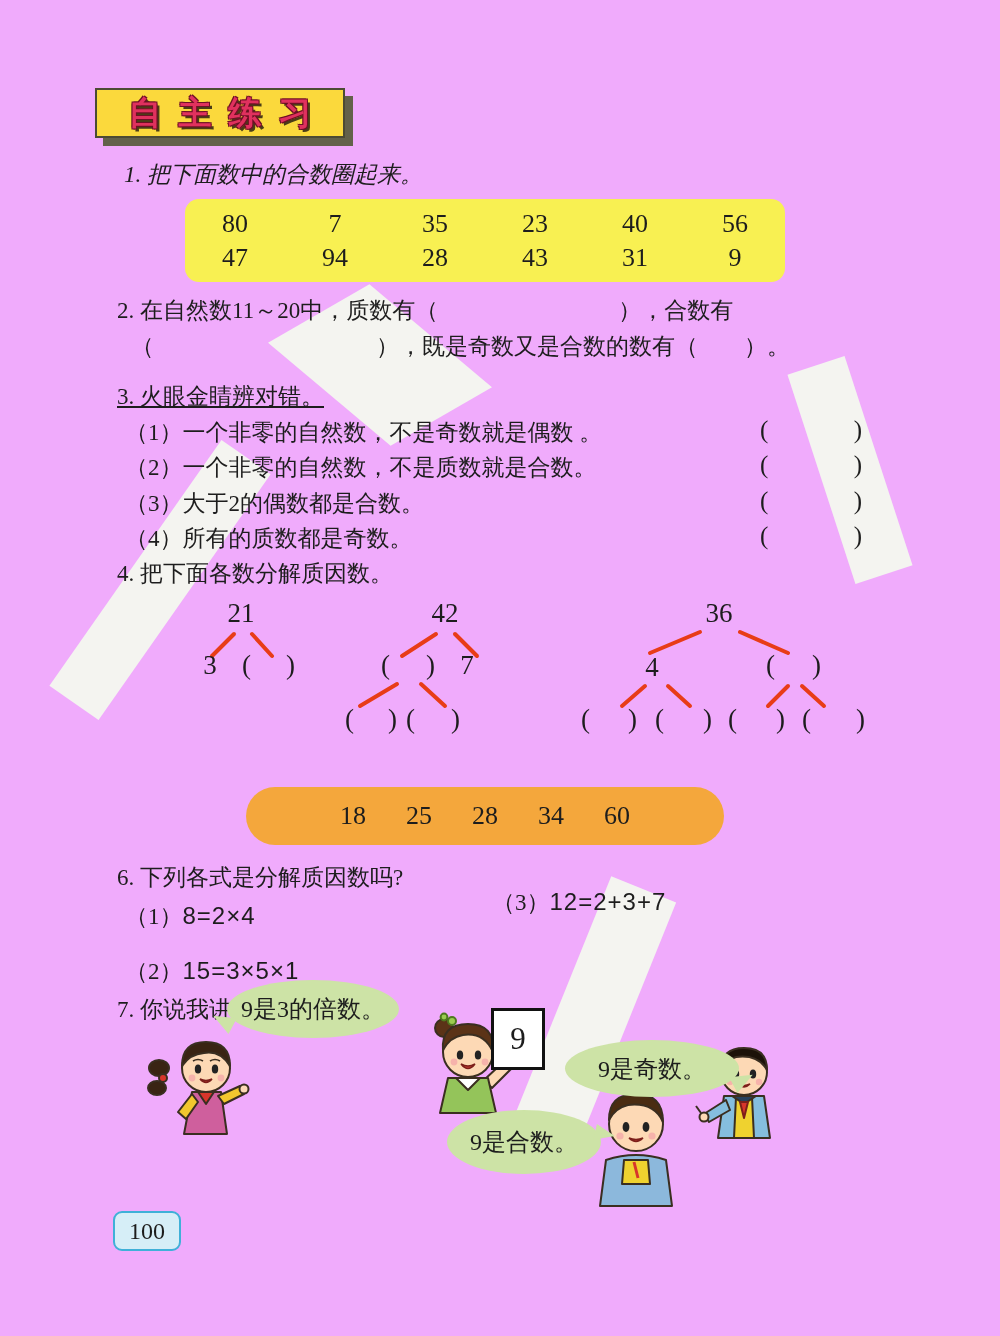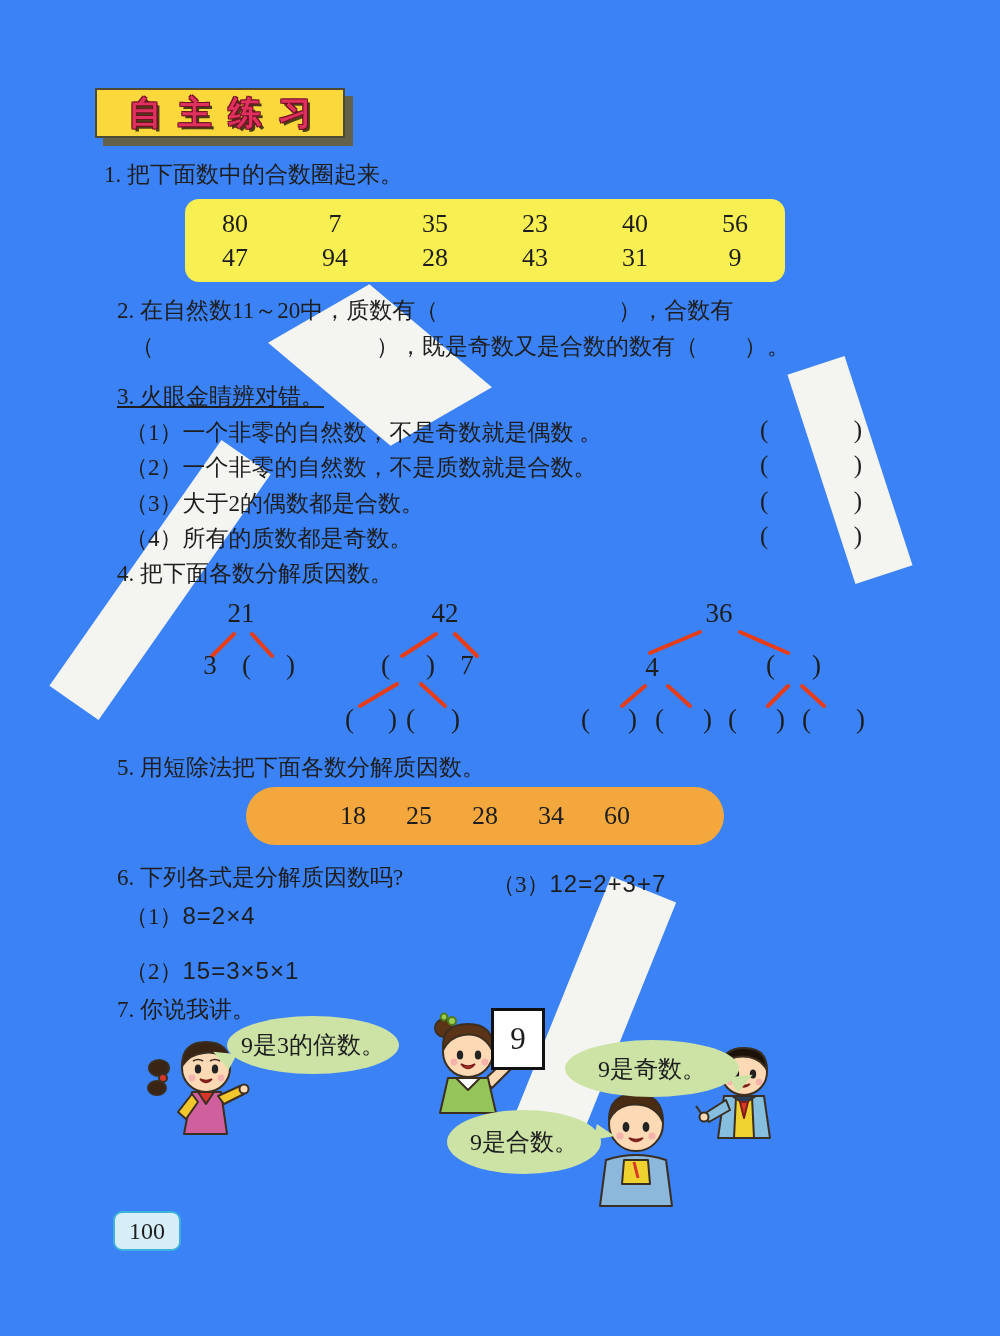--- a/index.html
+++ b/index.html
@@ -1,16 +1,16 @@
 <!DOCTYPE html>
 <html><head>
 <meta charset="utf-8">
 <style>
   html,body{margin:0;padding:0;background:#ffffff;}
-  #page{position:relative;width:1000px;height:1336px;background:#3b82f6;overflow:hidden;
+  #page{position:relative;width:1000px;height:1336px;background:#f0abfc;overflow:hidden;
         font-family:"Liberation Serif","DejaVu Serif",serif;color:#1d1d1d;}
   
   .wm{position:absolute;background:#f4f4f0;z-index:0;}
   
   .banner{position:absolute;left:95px;top:88px;width:246px;height:46px;background:#fbd93c;
           border:2px solid #4c4a33;box-shadow:8px 8px 0 #63614a;display:flex;align-items:center;
           justify-content:center;z-index:2;}
   .banner span{font-size:33px;font-weight:bold;color:#e0315e;letter-spacing:17px;padding-left:17px;
           text-shadow:1px 1px 0 #6e1125,-1px 1px 0 #6e1125,1px -1px 0 #6e1125,-1px -1px 0 #6e1125,3px 3px 0 #4b3d17;}
   .qtitle{position:absolute;font-size:23px;z-index:2;}
@@ -62,21 +62,21 @@
 
   <div class="wm" style="left:300px;top:310px;width:160px;height:110px;transform:rotate(40deg) skewX(-20deg);"></div>
   <div class="wm" style="left:130px;top:430px;width:60px;height:300px;transform:rotate(35deg);"></div>
   <div class="wm" style="left:820px;top:360px;width:60px;height:220px;transform:rotate(-18deg);"></div>
   <div class="wm" style="left:560px;top:880px;width:70px;height:260px;transform:rotate(22deg);"></div>
 
   <div class="banner">
     <span>自主练习</span>
   </div>
 
-  <div class="qtitle" style="left:104px;top:159px;">1. 把下面数中的合数圈起来。</div>
+  <div class="qtitle" style="left:124px;top:159px;font-style:italic;">1. 把下面数中的合数圈起来。</div>
   <div class="numbox">
     <span>80</span>
     <span>7</span>
     <span>35</span>
     <span>23</span>
     <span>40</span>
     <span>56</span>
     <span>47</span>
     <span>94</span>
     <span>28</span>
@@ -163,34 +163,33 @@
     <span class="tp" style="left:581px;top:108px;">(</span>
     <span class="tp" style="left:628px;top:108px;">)</span>
     <span class="tp" style="left:655px;top:108px;">(</span>
     <span class="tp" style="left:703px;top:108px;">)</span>
     <span class="tp" style="left:728px;top:108px;">(</span>
     <span class="tp" style="left:776px;top:108px;">)</span>
     <span class="tp" style="left:802px;top:108px;">(</span>
     <span class="tp" style="left:856px;top:108px;">)</span>
   </div>
 
-  <div class="qtitle" style="left:117px;top:752px;">5. 用短除法把下面各数分解质因数。</div>
   <div class="pill">
     <span>18</span>
     <span>25</span>
     <span>28</span>
     <span>34</span>
     <span>60</span>
   </div>
 
   <div class="qtitle" style="left:117px;top:862px;">6. 下列各式是分解质因数吗?</div>
   <div class="eq" style="left:125px;top:901px;">
     <span>（1）</span><span class="ex">8=2×4</span>
   </div>
-  <div class="eq" style="left:492px;top:869px;">
+  <div class="eq" style="left:492px;top:887px;">
     <span>（3）</span><span class="ex">12=2+3+7</span>
   </div>
   <div class="eq" style="left:125px;top:956px;">
     <span>（2）</span><span class="ex">15=3×5×1</span>
   </div>
 
   <div class="qtitle" style="left:117px;top:994px;">7. 你说我讲。</div>
 
   <svg class="kid" style="left:146px;top:1032px;" width="108" height="104" viewBox="0 0 108 104">
     <g stroke="#3a2e20" stroke-width="2" stroke-linejoin="round">
@@ -207,21 +206,21 @@
       <path d="M47,29 Q52,26 57,29" fill="none" stroke-width="1.6"></path>
       <path d="M64,29 Q69,26 74,29" fill="none" stroke-width="1.6"></path>
     </g>
     <ellipse cx="52" cy="37" rx="3.2" ry="4.6" fill="#222"></ellipse>
     <ellipse cx="69" cy="37" rx="3.2" ry="4.6" fill="#222"></ellipse>
     <path d="M54,47 Q60,54 66,47 Q60,50 54,47 Z" fill="#c63b33" stroke="#7c1f1a" stroke-width="1.5"></path>
     <circle cx="46" cy="46" r="3.4" fill="#f6b3ab"></circle>
     <circle cx="75" cy="46" r="3.4" fill="#f6b3ab"></circle>
   </svg>
 
-  <div class="bubble tl" style="left:227px;top:1016px;width:172px;height:58px;">
+  <div class="bubble tl" style="left:227px;top:980px;width:172px;height:58px;">
     <span>9是3的倍数。</span>
   </div>
 
   <svg class="kid" style="left:408px;top:1000px;" width="145" height="115" viewBox="0 0 145 115">
     <g stroke="#3a2e20" stroke-width="2" stroke-linejoin="round">
       <circle cx="36" cy="28" r="9" fill="#5b3317"></circle>
       <circle cx="44" cy="21" r="4" fill="#9ccc50" stroke="#4f7a1f"></circle>
       <circle cx="36" cy="17" r="3.4" fill="#9ccc50" stroke="#4f7a1f"></circle>
       <circle cx="60" cy="52" r="25" fill="#fdd9b5"></circle>
       <path d="M35,50 Q33,24 60,24 Q87,24 85,52 Q76,32 55,35 Q42,37 35,50 Z" fill="#5b3317"></path>

